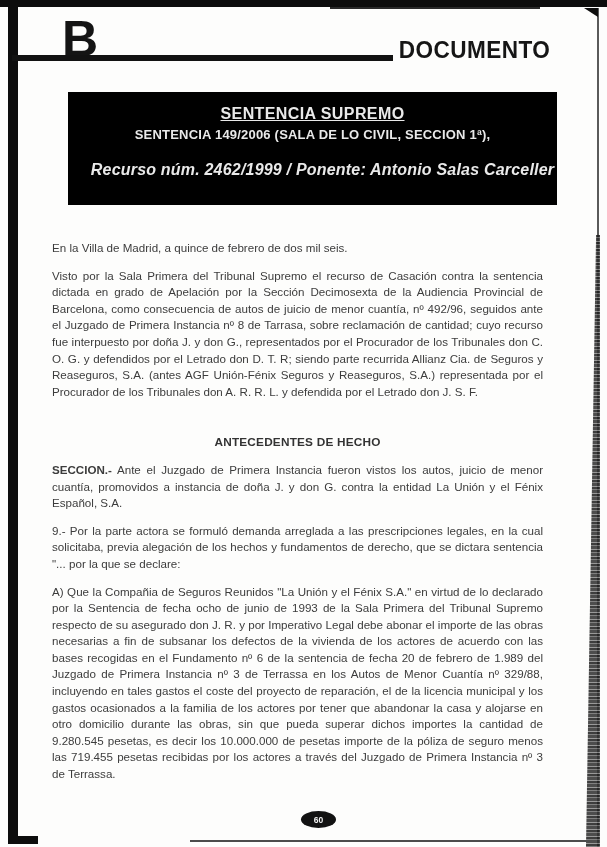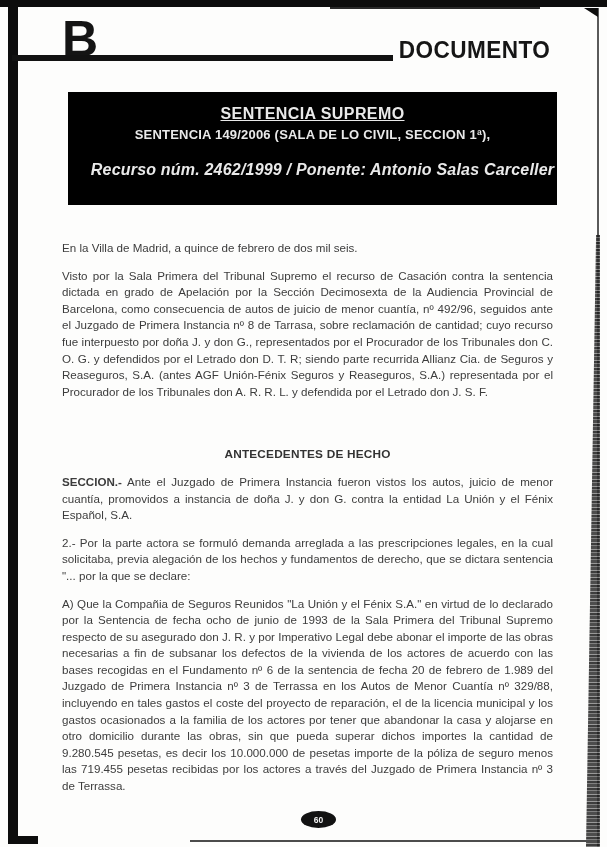--- a/index.html
+++ b/index.html
@@ -54,29 +54,29 @@
     position:absolute;left:68px;top:92px;width:489px;height:113px;
     background:var(--box-bg);color:var(--box-text);
     text-align:center;padding-top:11px;
   }
   .title-court{font-size:16px;font-weight:bold;text-decoration:underline;letter-spacing:.4px;line-height:21px;}
   .title-line{font-size:13px;font-weight:bold;line-height:22px;letter-spacing:.2px;}
   .title-recurso{margin-top:15px;font-size:16px;font-weight:bold;font-style:italic;letter-spacing:.2px;padding-left:20px;}
 
   
   .body-text{
-    position:absolute;left:62px;top:240px;width:491px;
+    position:absolute;left:52px;top:240px;width:491px;
     color:var(--ink);font-size:11.6px;line-height:16.6px;
     text-align:justify;
   }
   .body-text p{margin:0 0 11px;}
   .para-lead{font-weight:bold;}
   .section-heading{
     text-align:center;font-weight:bold;font-size:11.8px;
-    margin:46px 0 11px;letter-spacing:.2px;color:#333;
+    margin:34px 0 11px;letter-spacing:.2px;color:#333;
   }
 
   
   .page-circle{
     position:absolute;left:301px;top:811px;width:35px;height:17px;
     background:#121212;border-radius:50%;
     color:#f2f2f2;font-size:8.5px;font-weight:bold;
     display:flex;align-items:center;justify-content:center;
   }
   .footer-rule{position:absolute;left:190px;top:840px;width:402px;height:2px;background:#4c4c4c;}
@@ -101,20 +101,20 @@
     <div class="title-court">SENTENCIA SUPREMO</div>
     <div class="title-line">SENTENCIA 149/2006 (SALA DE LO CIVIL, SECCION 1ª),</div>
     <div class="title-recurso">Recurso núm. 2462/1999 / Ponente: Antonio Salas Carceller</div>
   </div>
 
   <div class="body-text">
     <p>En la Villa de Madrid, a quince de febrero de dos mil seis.</p>
     <p>Visto por la Sala Primera del Tribunal Supremo el recurso de Casación contra la sentencia dictada en grado de Apelación por la Sección Decimosexta de la Audiencia Provincial de Barcelona, como consecuencia de autos de juicio de menor cuantía, nº 492/96, seguidos ante el Juzgado de Primera Instancia nº 8 de Tarrasa, sobre reclamación de cantidad; cuyo recurso fue interpuesto por doña J. y don G., representados por el Procurador de los Tribunales don C. O. G. y defendidos por el Letrado don D. T. R; siendo parte recurrida Allianz Cia. de Seguros y Reaseguros, S.A. (antes AGF Unión-Fénix Seguros y Reaseguros, S.A.) representada por el Procurador de los Tribunales don A. R. R. L. y defendida por el Letrado don J. S. F.</p>
     <div class="section-heading">ANTECEDENTES DE HECHO</div>
     <p><span class="para-lead">SECCION.-</span><span> Ante el Juzgado de Primera Instancia fueron vistos los autos, juicio de menor cuantía, promovidos a instancia de doña J. y don G. contra la entidad La Unión y el Fénix Español, S.A.</span></p>
-    <p>2.- Por la parte actora se formuló demanda arreglada a las prescripciones legales, en la cual solicitaba, previa alegación de los hechos y fundamentos de derecho, que se dictara sentencia "... por la que se declare:</p>
+    <p>9.- Por la parte actora se formuló demanda arreglada a las prescripciones legales, en la cual solicitaba, previa alegación de los hechos y fundamentos de derecho, que se dictara sentencia "... por la que se declare:</p>
     <p>A) Que la Compañia de Seguros Reunidos "La Unión y el Fénix S.A." en virtud de lo declarado por la Sentencia de fecha ocho de junio de 1993 de la Sala Primera del Tribunal Supremo respecto de su asegurado don J. R. y por Imperativo Legal debe abonar el importe de las obras necesarias a fin de subsanar los defectos de la vivienda de los actores de acuerdo con las bases recogidas en el Fundamento nº 6 de la sentencia de fecha 20 de febrero de 1.989 del Juzgado de Primera Instancia nº 3 de Terrassa en los Autos de Menor Cuantía nº 329/88, incluyendo en tales gastos el coste del proyecto de reparación, el de la licencia municipal y los gastos ocasionados a la familia de los actores por tener que abandonar la casa y alojarse en otro domicilio durante las obras, sin que pueda superar dichos importes la cantidad de 9.280.545 pesetas, es decir los 10.000.000 de pesetas importe de la póliza de seguro menos las 719.455 pesetas recibidas por los actores a través del Juzgado de Primera Instancia nº 3 de Terrassa.</p>
   </div>
 
   <div class="page-circle">60</div>
   <div class="footer-rule"></div>
 
 </div>
 
 </body></html>

